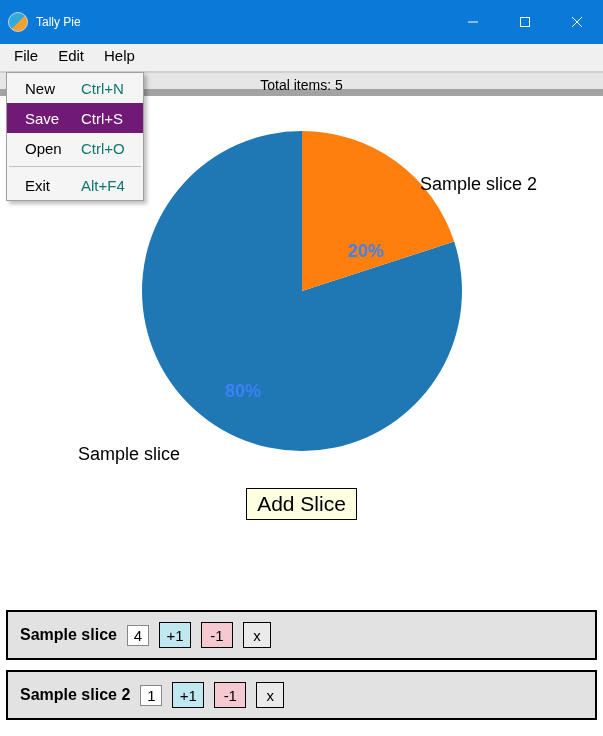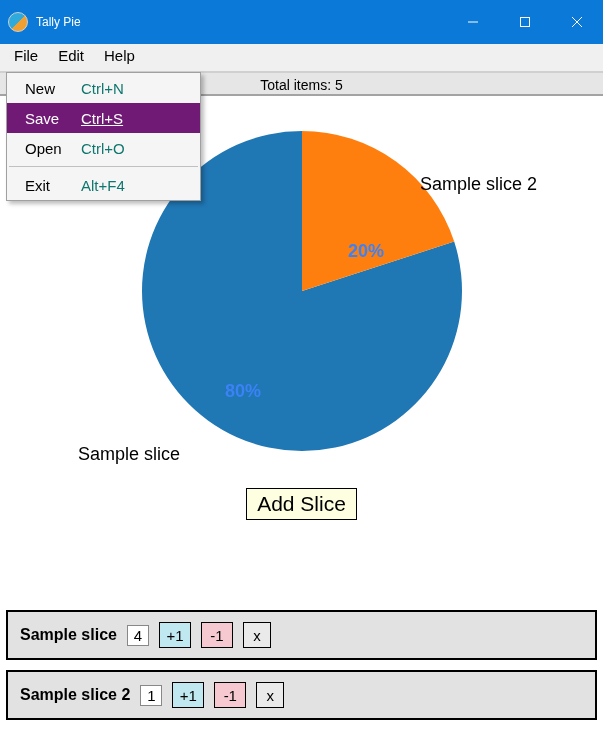--- a/index.html
+++ b/index.html
@@ -23,39 +23,39 @@
   
   .menubar {
     height: 28px; background: #f0f0f0; border-bottom: 1px solid #d0d0d0;
     display: flex; align-items: stretch; font-size: 15px; padding-left: 4px;
     position: relative;
   }
   .menu-item { padding: 3px 10px; cursor: default; }
 
   
   .dropdown {
-    position: absolute; top: 28px; left: 6px; width: 195px;
+    position: absolute; top: 28px; left: 6px; width: 138px;
     background: #f5f5f5; border: 1px solid #a0a0a0;
     box-shadow: 3px 3px 4px rgba(0,0,0,0.25);
     z-index: 100;
   }
   .dd-row {
     display: flex; align-items: center; height: 30px;
     padding: 0 12px 0 18px; font-size: 15px; cursor: default;
   }
   .dd-row .dd-label { flex: 0 0 56px; }
   .dd-row .dd-accel { color: #0f766e; }
   .dd-row.hl { background: #701a75; color: #fff; }
-  .dd-row.hl .dd-accel { color: #fff; text-decoration: underline; }
+  .dd-row.hl .dd-accel { color: #fff; }
   .dd-sep { height: 1px; background: #c0c0c0; margin: 3px 2px; }
 
   
   .main { position: relative; height: 530px; }
   .total-row {
-    height: 24px; background: #e6e6e6; border-top: 1px solid #d0d0d0; border-bottom: 2px solid #a3a3a3;
+    height: 24px; background: #e6e6e6; border-top: 1px solid #d0d0d0; border-bottom: 7px solid #a3a3a3;
     text-align: center; font-size: 14px; line-height: 24px;
   }
   .chart-title { text-align: center; font-size: 24px; font-weight: 600; margin-top: 28px; }
   .chart-wrap { position: relative; width: 100%; height: 390px; }
   .pie-svg { position: absolute; left: 50%; top: 50%; transform: translate(-50%, -50%); }
   .slice-label { position: absolute; font-size: 18px; color: #000; white-space: nowrap; }
   .pct-label { position: absolute; font-size: 18px; font-weight: 600; color: #3b82f6; }
 
   
   .add-slice-wrap { text-align: center; margin-top: 2px; }

